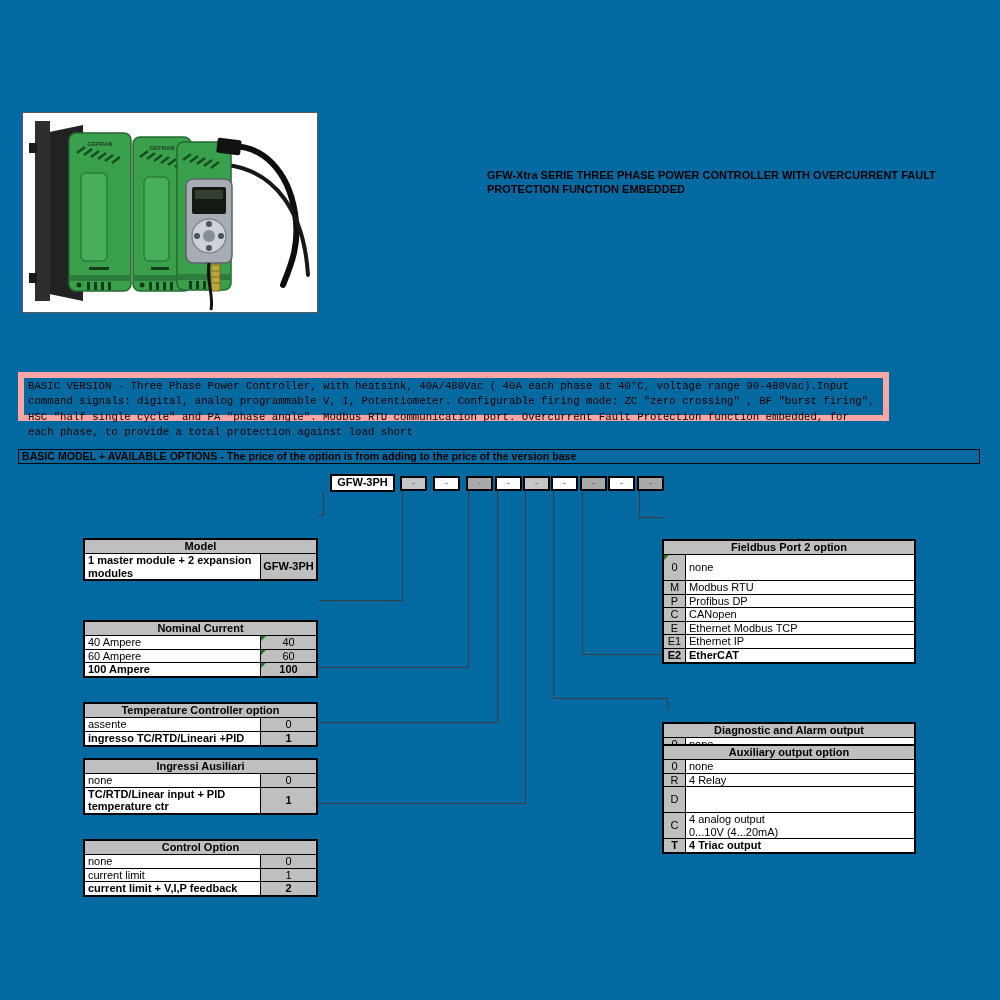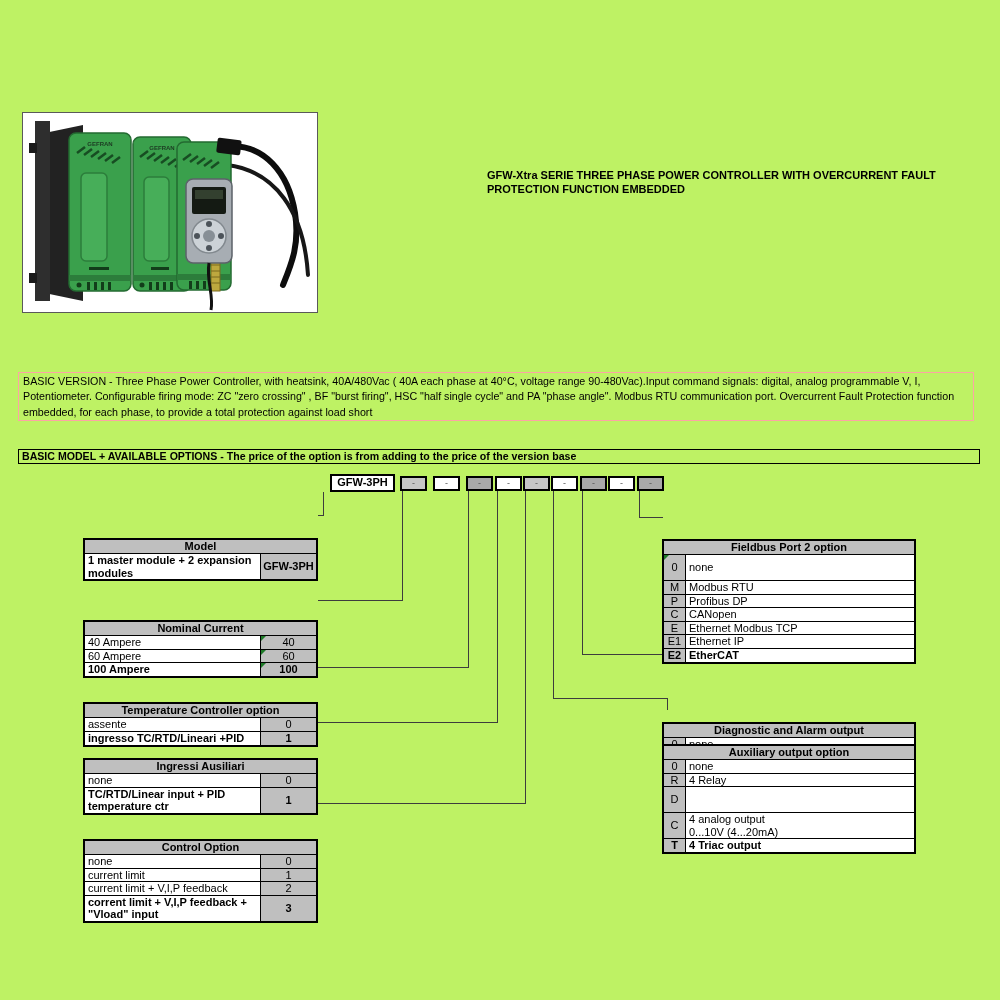--- a/index.html
+++ b/index.html
@@ -1,30 +1,30 @@
 <!DOCTYPE html>
 <html><head>
 <meta charset="utf-8">
 <style>
   * { margin:0; padding:0; box-sizing:border-box; }
   html,body { background:#ffffff; }
   body { width:1000px; height:1000px; font-family:"Liberation Sans", sans-serif; color:#000; }
-  .page { position:relative; width:1000px; height:1000px; background:#bef264; overflow:hidden; }
+  .page { position:relative; width:1000px; height:1000px; background:#0369a1; overflow:hidden; }
 
   
   .photo-box { position:absolute; left:22px; top:112px; width:296px; height:201px;
                border:1px solid #5a5a5a; background:#fff; }
 
   
   .doc-title { position:absolute; left:487px; top:169px; width:478px;
                font-size:11px; font-weight:bold; line-height:13.5px; }
 
   
-  .basic-version { position:absolute; left:18px; top:372px; width:956px; height:49px;
-                   border:1px solid #fca5a5; font-size:10.7px; line-height:15.3px; padding:1px 4px; }
+  .basic-version { position:absolute; left:18px; top:372px; width:871px; height:49px;
+                   border:6px solid #fca5a5; font-size:10.7px; line-height:15.3px; padding:1px 4px;font-family:Liberation Mono, monospace; }
 
   
   .options-bar { position:absolute; left:18px; top:449px; width:962px; height:15px;
                  border:1px solid #000; font-size:10.6px; font-weight:bold; line-height:12.5px; padding:0 3px; }
 
   
   .code-base { position:absolute; left:330px; top:474px; width:65px; height:18px;
                border:2px solid #000; background:#fff; font-size:11px; font-weight:bold;
                text-align:center; line-height:13px; }
   .code-box { position:absolute; top:476px; width:27px; height:15px; border:2px solid #000;
@@ -217,25 +217,20 @@
           <div class="cell code" style="width: 56px;">0</div>
         </div>
         <div class="opt-row">
           <div class="cell label">current limit</div>
           <div class="cell code" style="width: 56px;">1</div>
         </div>
         <div class="opt-row">
           <div class="cell label">current limit +  V,I,P feedback</div>
           <div class="cell code" style="width: 56px;">2</div>
         </div>
-        <div class="opt-row">
-          <div class="cell label">corrent limit + V,I,P feedback +
-"Vload" input</div>
-          <div class="cell code" style="width: 56px;">3</div>
-        </div>
       </div>
       <div class="opt-table right" style="left: 662px; top: 504px; width: 254px;">
         <div class="opt-header">Fieldbus Port 2 option</div>
         <div class="opt-row tall">
           <div class="cell code" style="width: 22px;">0<span class="flag"></span></div>
           <div class="cell label">none</div>
         </div>
         <div class="opt-row">
           <div class="cell code" style="width: 22px;">M</div>
           <div class="cell label">Modbus RTU</div>

